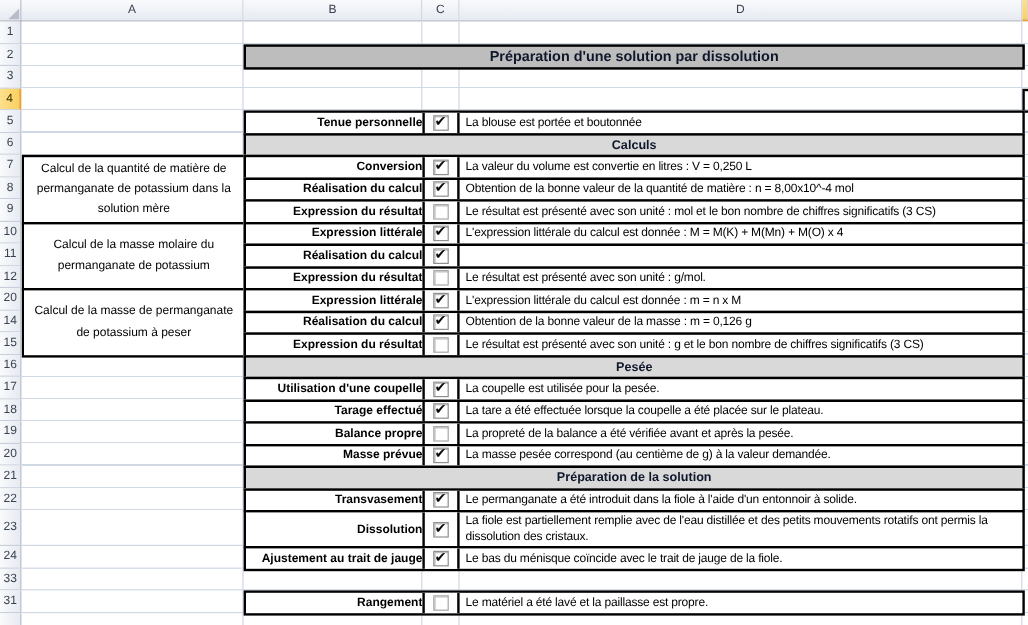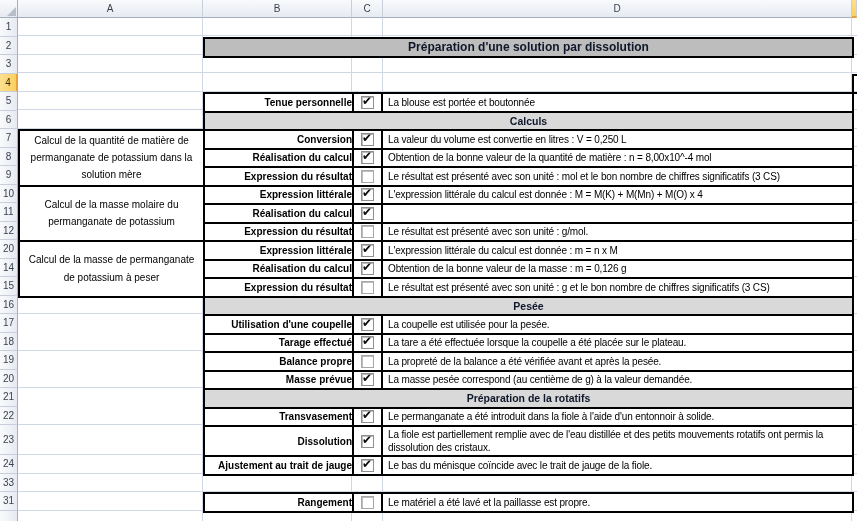--- a/index.html
+++ b/index.html
@@ -318,21 +318,21 @@
           <span>Masse prévue</span>
         </div>
       <div class="ccell">
           <span class="checkbox checked"></span>
         </div>
       <div class="dcell">
           <span>La masse pesée correspond (au centième de g) à la valeur demandée.</span>
         </div>
     </div>
 
-    <div class="banner" style="top:370px">Préparation de la rotatifs</div>
+    <div class="banner" style="top:370px">Préparation de la solution</div>
 
     <div class="trow" style="top:388.5px">
       <div class="bcell">
           <span>Transvasement</span>
         </div>
       <div class="ccell">
           <span class="checkbox checked"></span>
         </div>
       <div class="dcell">
           <span>Le permanganate a été introduit dans la fiole à l'aide d'un entonnoir à solide.</span>

